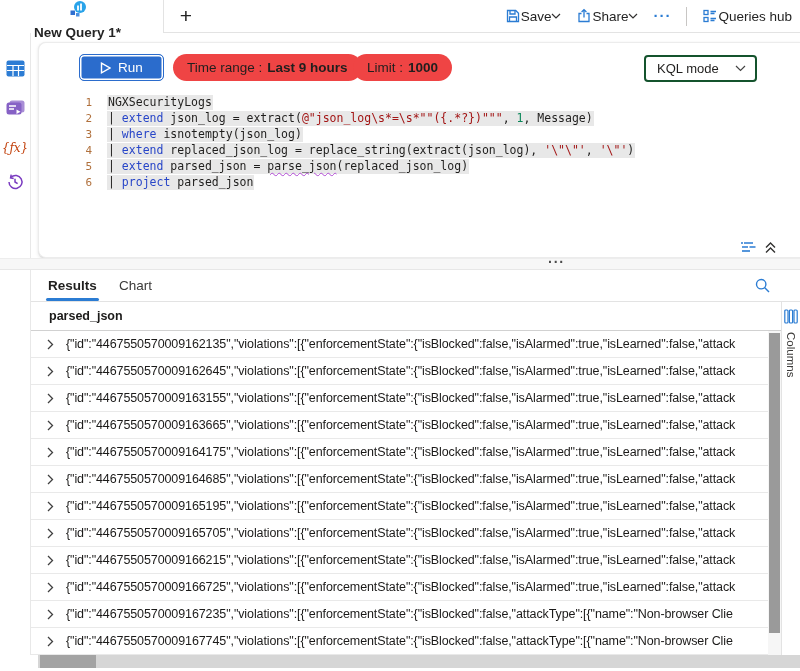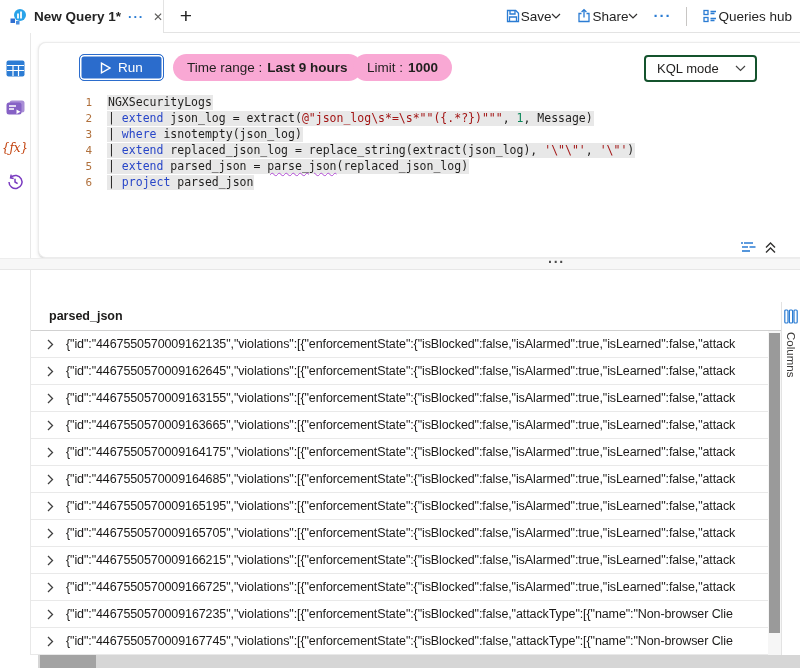--- a/index.html
+++ b/index.html
@@ -6,21 +6,21 @@
   html,body { background:#fff; }
   #app {
     position: relative; width: 800px; height: 671px; background:#fff;
     font-family: "Liberation Sans", sans-serif; color:#201f1e; overflow:hidden;
   }
   svg { display:block; }
 
   
   .tabbar { position:absolute; top:0; left:0; right:0; height:33px; background:#fff; border-bottom:1px solid #e3e3e3; }
   .query-tab { position:absolute; left:0; top:0; width:164px; height:33px; background:#fff;
-    border-right:1px solid #e3e3e3; display:flex; align-items:center; padding:0 17px 0 9px; gap:7px; cursor:pointer; }
+    border-right:1px solid #e3e3e3; display:flex; align-items:center; padding:0 17px 0 9px; gap:7px; cursor:pointer;flex-direction:column; }
   .query-tab .title { font-size:13.5px; font-weight:700; color:#242424; white-space:nowrap; }
   .tab-dots { color:#2b7cd3; font-weight:700; font-size:13px; letter-spacing:1px; line-height:10px; }
   .tab-close { color:#5f5e5c; font-size:12px; padding:0 2px; cursor:pointer; }
   .new-tab { position:absolute; left:173px; top:2px; width:26px; height:28px; background:none; border:none;
     font-size:21px; font-weight:300; color:#242424; cursor:pointer; line-height:26px; }
   .tabbar-right { position:absolute; right:8px; top:0; height:32px; display:flex; align-items:center; gap:15px; }
   .tb-action { display:flex; align-items:center; font-size:13.5px; color:#242424; cursor:pointer; background:none; border:none; font-family:inherit; }
   .tb-divider { width:1px; height:19px; background:#c8c6c4; }
 
   
@@ -30,21 +30,21 @@
   .fx-glyph { font-family:"DejaVu Serif", serif; font-style:italic; font-size:12px; color:#c2410c; white-space:nowrap; }
 
   
   .editor-card { position:absolute; left:38px; top:42px; right:0; height:216px; background:#fff;
     border:1px solid #ececec; border-right:none; border-radius:8px 0 0 8px;
     box-shadow:0 1.6px 3.6px rgba(0,0,0,.1), 0 .3px .9px rgba(0,0,0,.07); }
   .run-btn { position:absolute; left:40px; top:11px; width:85px; height:27px; background:#2b6ccc;
     border:1px solid #2b6ccc; border-radius:5px; box-shadow: inset 0 0 0 1.5px #fff;
     color:#fff; font-size:13.5px; font-family:inherit; cursor:pointer;
     display:flex; align-items:center; justify-content:center; gap:7px; }
-  .pill { position:absolute; top:11px; height:27px; background:#f9a8d4; border-radius:14px;
+  .pill { position:absolute; top:11px; height:27px; background:#ef4444; border-radius:14px;
     display:flex; align-items:center; gap:5px; font-size:13.5px; color:#201f1e; padding:0 14px; cursor:pointer; }
   .pill .val { font-weight:700; }
   .pill-time { left:134px; } .pill-limit { left:314px; }
   .mode-select { position:absolute; right:43px; top:12px; width:113px; height:27px; background:#fff;
     border:2px solid #14532d; border-radius:4px; display:flex; align-items:center; justify-content:space-between;
     padding:0 9px 0 11px; font-size:13px; color:#201f1e; cursor:pointer; }
 
   
   .code { position:absolute; left:0; top:51px; right:2px; }
   .code-line { display:flex; height:16px; align-items:center; font-family:"DejaVu Sans Mono", monospace; font-size:11.5px; }
@@ -251,20 +251,30 @@
           <path d="M2 11.5L6.5 7 11 11.5"></path>
         </svg>
       </button>
     </div>
   </div>
 
   <div class="splitter">
     <span class="splitter-dots">···</span>
   </div>
 
+  <div class="results-tabs">
+    <span class="rtab rtab-results">Results</span>
+    <span class="rtab rtab-chart">Chart</span>
+    <button class="results-search">
+      <svg width="17" height="17" viewBox="0 0 17 17" fill="none" stroke="#2b7cd3" stroke-width="1.4">
+        <circle cx="7.2" cy="7.2" r="4.7"></circle>
+        <path d="M10.8 10.8L15 15"></path>
+      </svg>
+    </button>
+  </div>
 
   <div class="grid-header">
     <span class="col-label">parsed_json</span>
   </div>
 
   <div class="grid-body">
       <div class="grid-row">
         <span class="row-chevron">
           <svg width="9" height="11" viewBox="0 0 9 11" fill="none" stroke="#404040" stroke-width="1.3">
             <path d="M2 1l4.5 4.5L2 10"></path>

